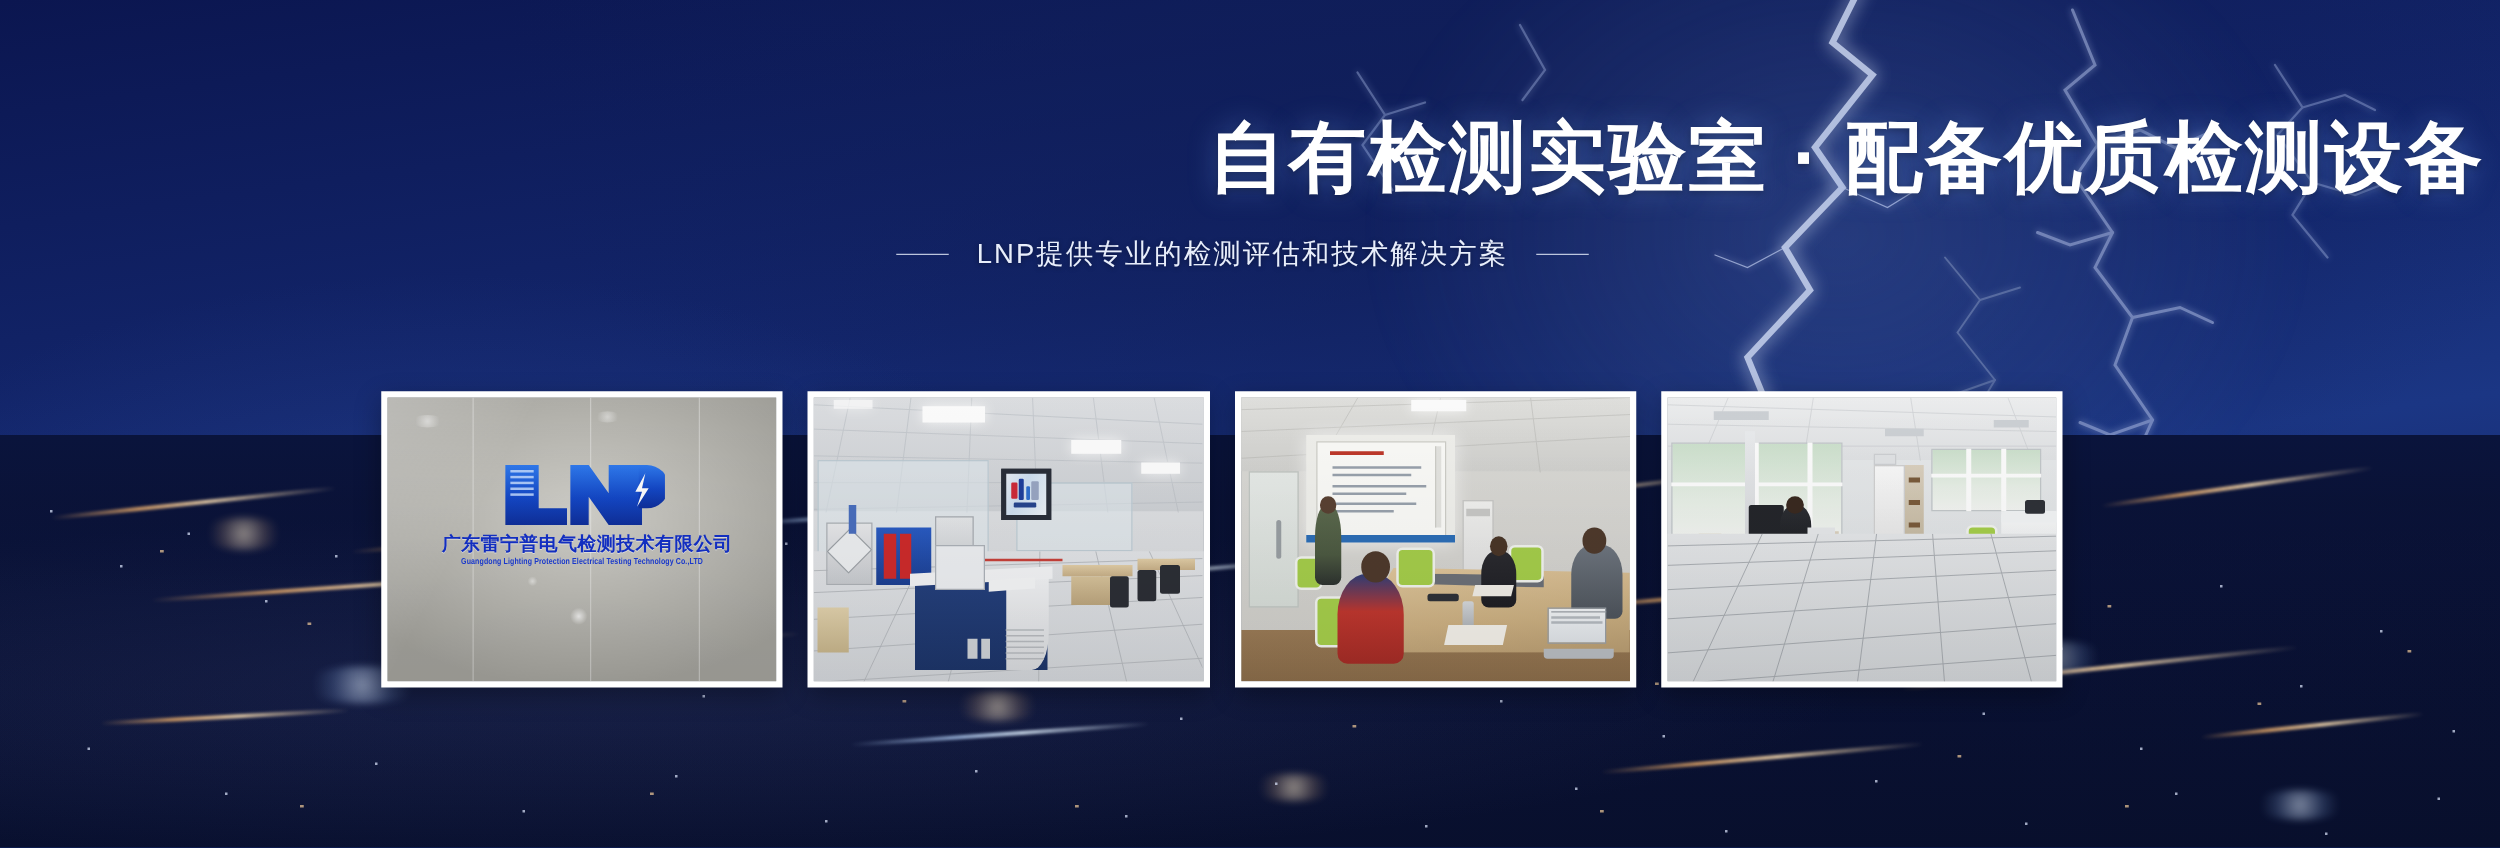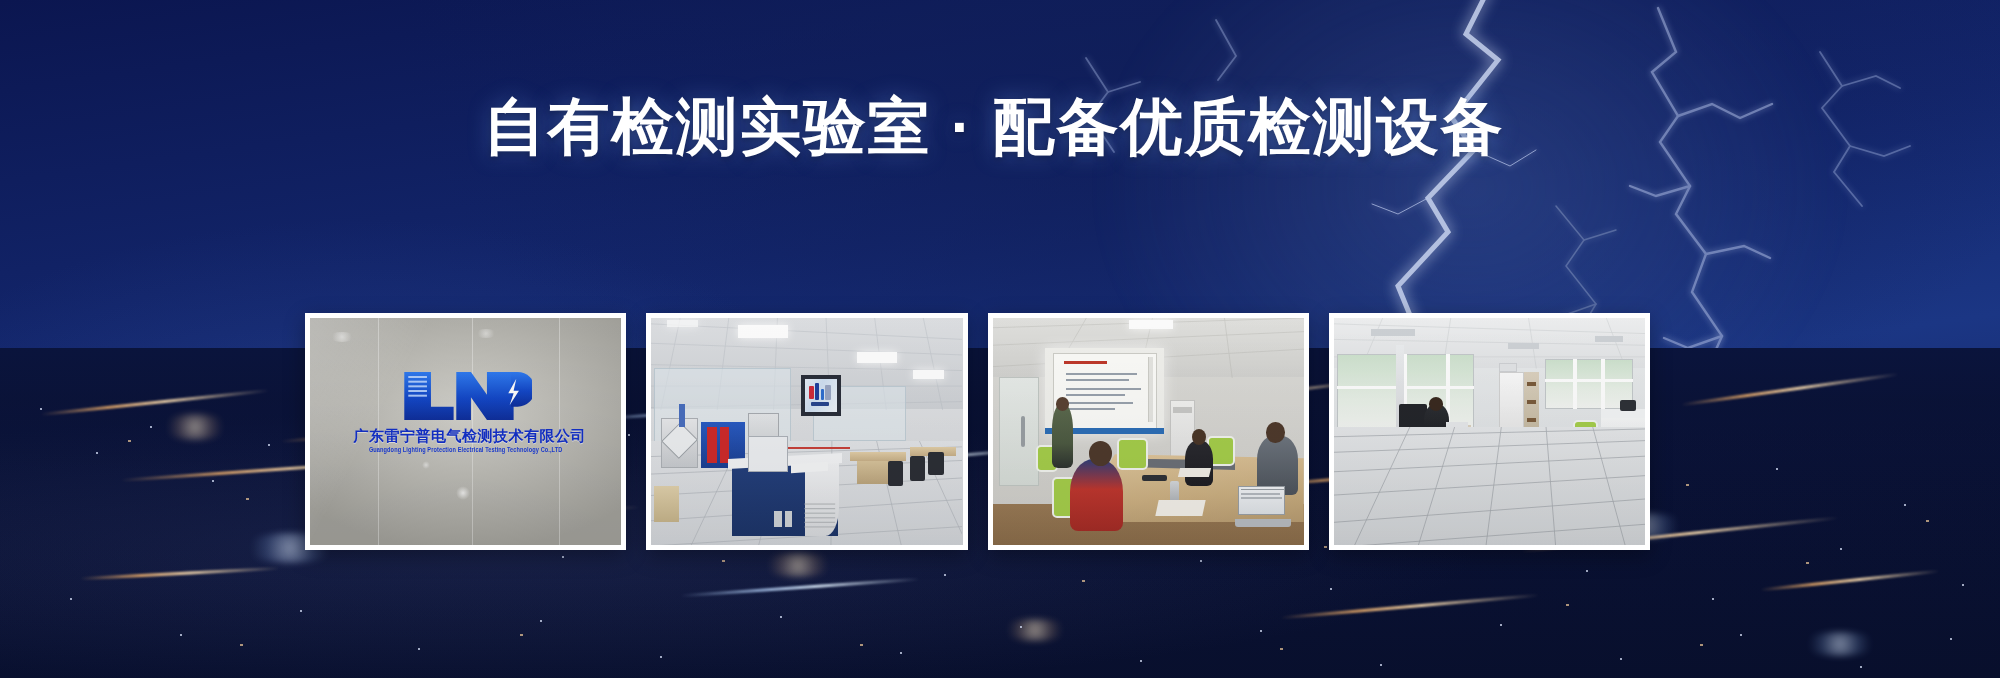--- a/index.html
+++ b/index.html
@@ -46,21 +46,21 @@
     background:radial-gradient(circle,rgba(255,235,200,.55) 0%,rgba(255,200,140,.18) 45%,rgba(255,200,140,0) 75%);
     filter:blur(3px);
   }
   .blob.cool{background:radial-gradient(circle,rgba(220,235,255,.55) 0%,rgba(160,200,255,.18) 45%,rgba(160,200,255,0) 75%);}
 
   
   .bolts{position:absolute;inset:0;pointer-events:none;}
   .bolts svg{position:absolute;inset:0;width:100%;height:100%;}
 
   
-  .copy{position:absolute;left:0;right:12px;top:96px;text-align:center;}
+  .copy{position:absolute;left:0;right:12px;top:96px;text-align:right;}
   .headline{
     margin:0;color:#ffffff;font-size:62px;line-height:1;font-weight:700;
     letter-spacing:2px;
     text-shadow:0 0 22px rgba(120,170,255,.38), 0 2px 6px rgba(0,0,0,.35);
   }
   .sub-wrap{margin-top:30px;display:flex;align-items:center;justify-content:center;gap:22px;}
   .rule{display:block;width:42px;height:1px;background:rgba(226,233,248,.82);}
   .subhead{
     color:#e8eefb;font-size:22px;font-weight:400;letter-spacing:1.6px;white-space:nowrap;
     text-shadow:0 1px 4px rgba(0,0,0,.40);
@@ -318,20 +318,25 @@
           <rect x="860" y="296" width="3" height="2"></rect>
             <rect x="1280" y="300" width="3" height="2"></rect>
           <rect x="1700" y="296" width="3" height="2"></rect>
         </g>
       </svg>
     </div>
   </div>
 
   <div class="copy">
     <h1 class="headline">自有检测实验室 · 配备优质检测设备</h1>
+    <div class="sub-wrap">
+      <span class="rule"></span>
+      <span class="subhead">LNP提供专业的检测评估和技术解决方案</span>
+      <span class="rule"></span>
+    </div>
   </div>
 
   <div class="gallery">
 
     <div class="card">
       <div class="photo">
         <div class="wall"></div>
         <div class="wall-seam" style="left:22%;"></div>
         <div class="wall-seam" style="left:52%;"></div>
         <div class="wall-seam" style="left:80%;"></div>

